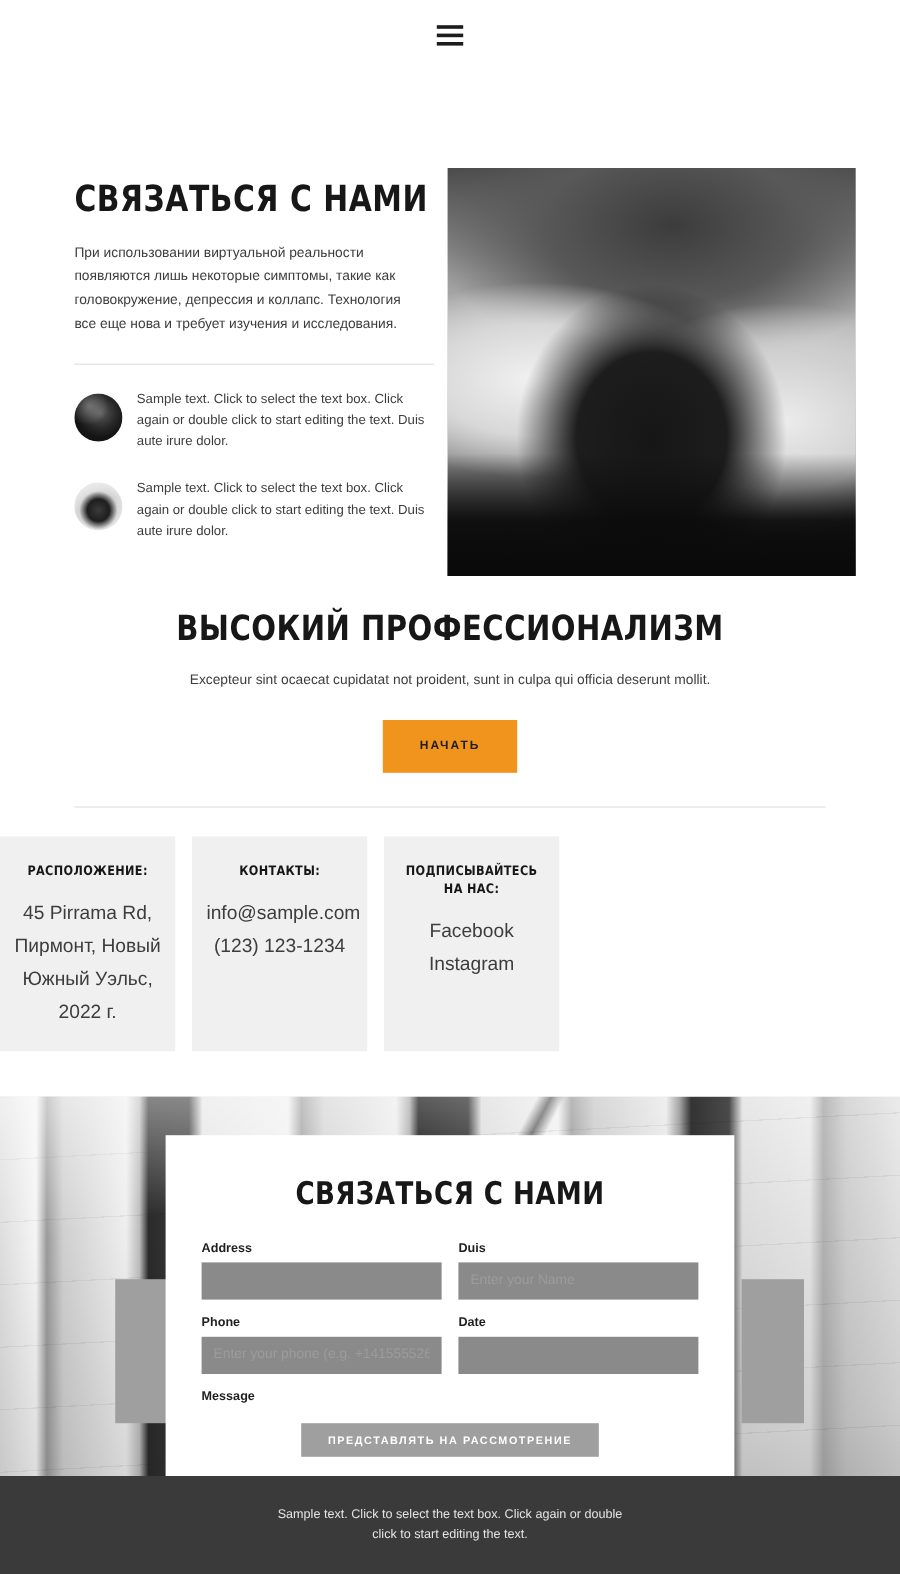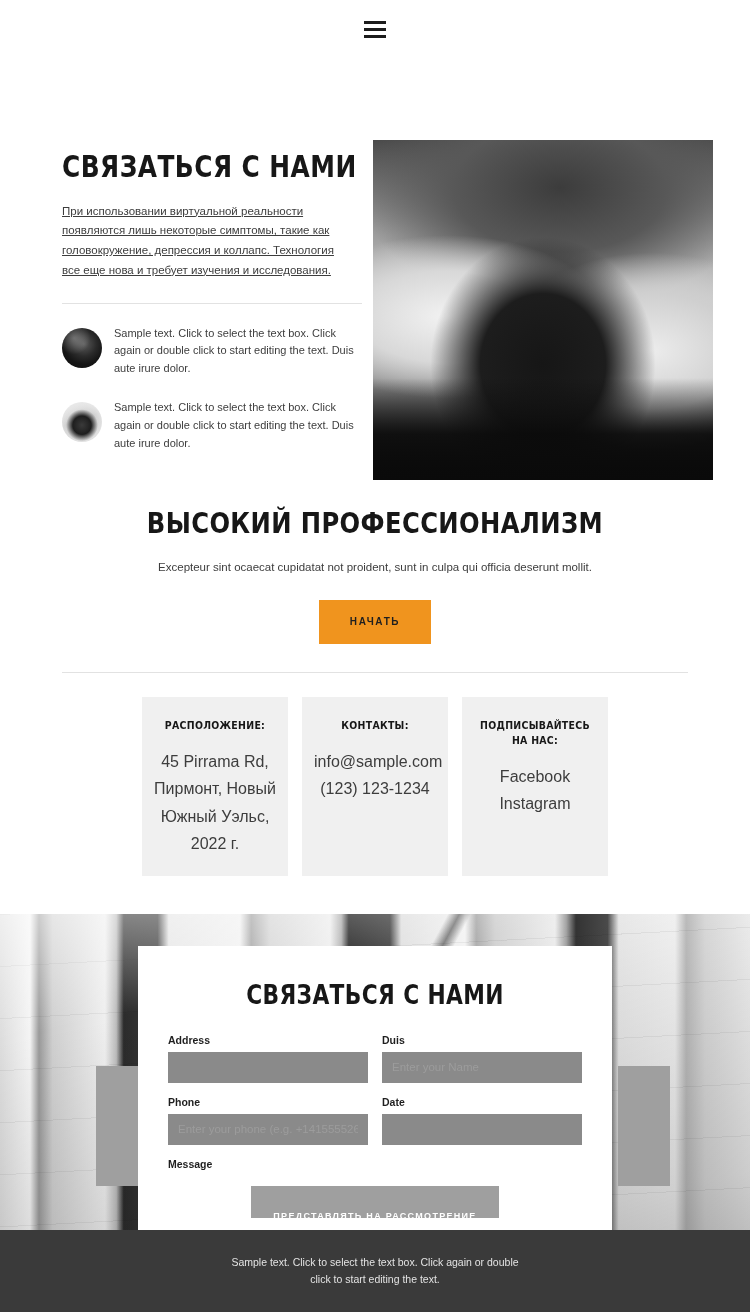--- a/index.html
+++ b/index.html
@@ -52,21 +52,20 @@
     transform: scaleX(0.92);
     transform-origin: left center;
     white-space: nowrap;
   }
   .hero-para {
     margin-top: 17px;
     font-size: 11.5px;
     line-height: 1.72;
     color: #3d3d3d;
     width: 275px;
-    text-decoration: underline;
   }
   .hero-divider {
     margin-top: 22px;
     width: 300px;
     height: 1px;
     background: #e2e2e2;
   }
   .testimonials { margin-top: 21px; width: 300px; }
   .testimonial {
     display: flex;
@@ -162,21 +161,21 @@
     margin: 28px auto 0;
     width: 626px;
     height: 1px;
     background: #e2e2e2;
   }
 
   
   .cards {
     display: flex;
     gap: 14px;
-    justify-content: center;
+    justify-content: flex-start;
     margin-top: 24px;
     border-radius: 29px;
   }
   .card {
     width: 146px;
     min-height: 115px;
     background: #f0f0f0;
     padding: 22px 12px 18px;
     text-align: center;
   }
@@ -292,21 +291,21 @@
   .submit-wrap { text-align: center; margin-top: 16px; }
   .btn-submit {
     background: #F0941E;
     color: #ffffff;
     border: none;
     font-family: inherit;
     font-size: 9px;
     font-weight: 700;
     letter-spacing: 1.3px;
     text-transform: uppercase;
-    padding: 16px 22px;
+    padding: 0 22px;
     height: 28px;
     line-height: 28px;
     cursor: pointer;
   }
 
   
   .site-footer {
     position: absolute;
     left: 0; bottom: 0;
     width: 750px;

